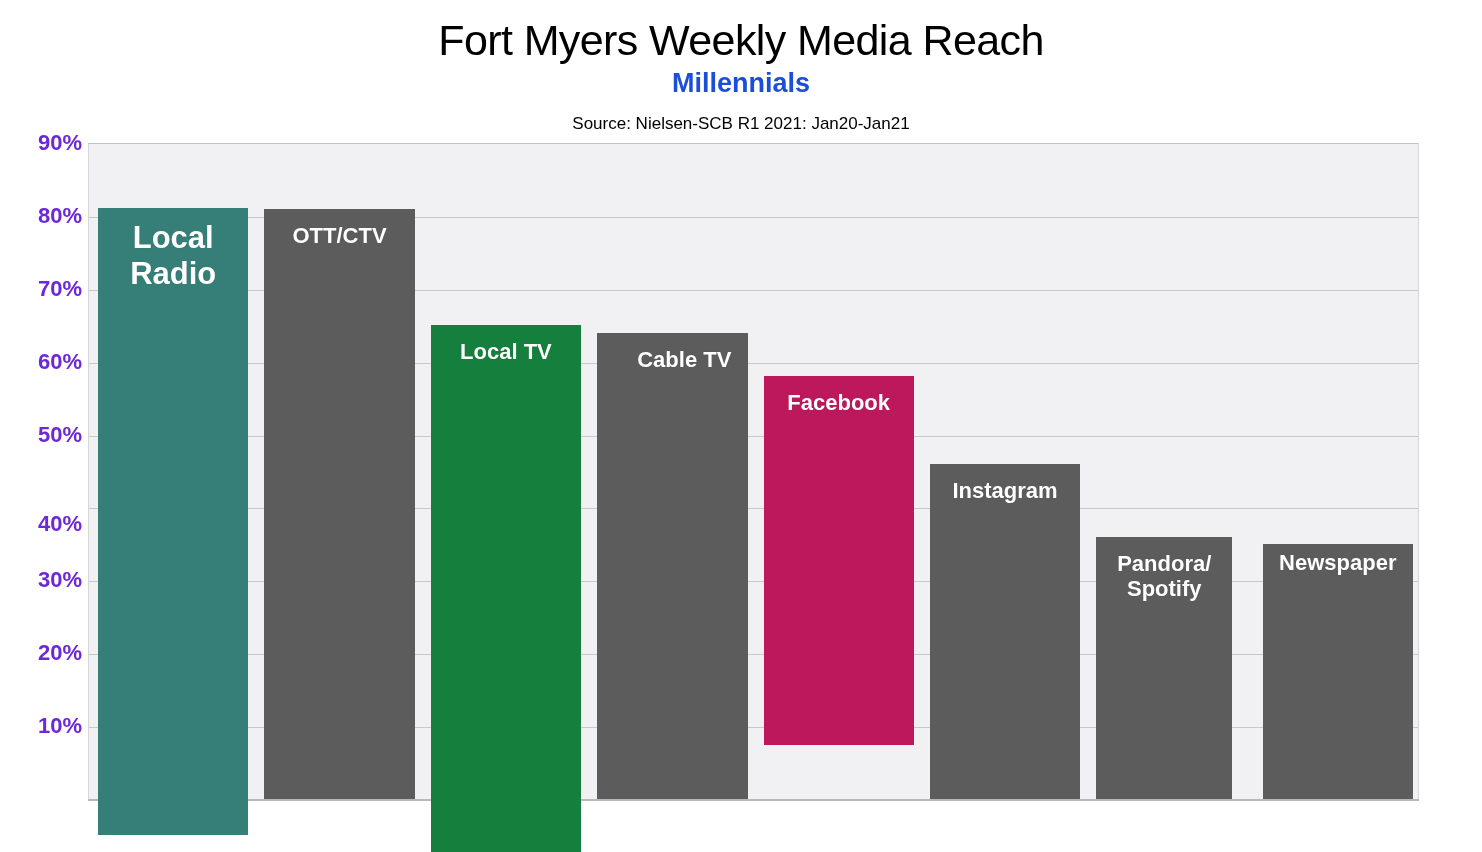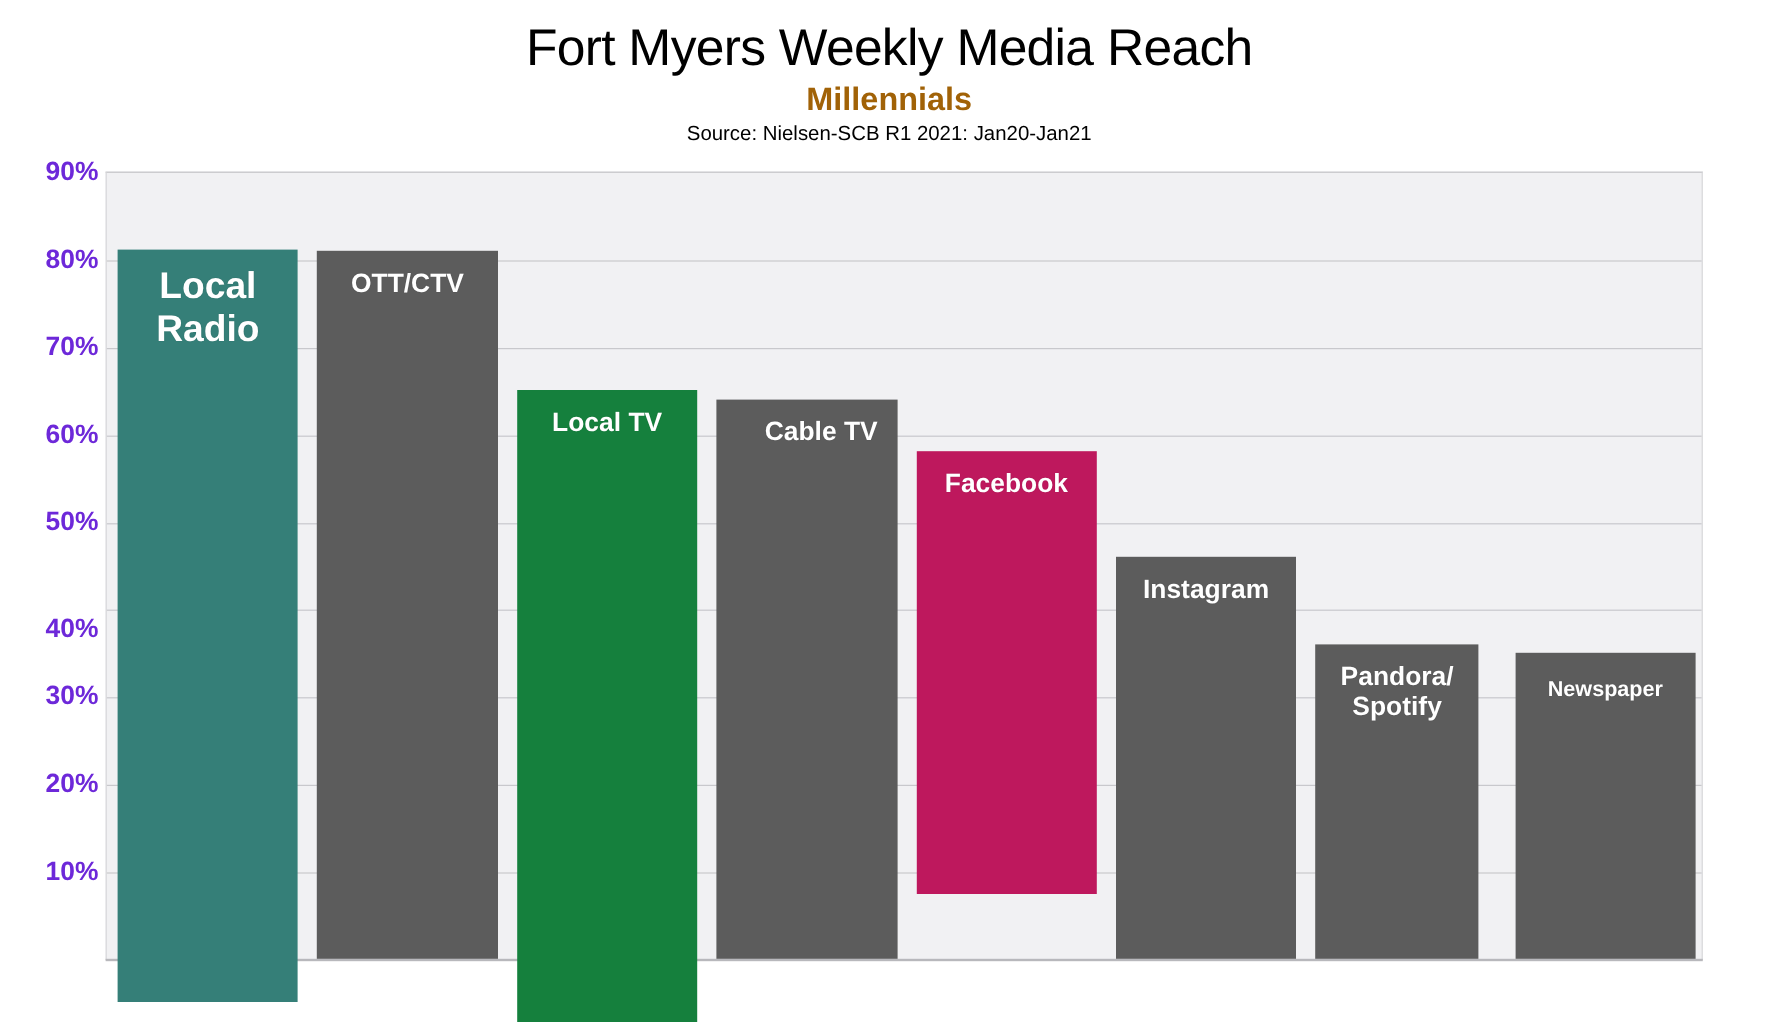--- a/index.html
+++ b/index.html
@@ -33,23 +33,23 @@
     font-size: 43px;
     font-weight: normal;
     color: #000000;
     letter-spacing: -0.6px;
     line-height: 1.05;
     margin: 0;
   }
   .chart-subtitle {
     font-size: 27px;
     font-weight: bold;
-    color: #a16207;
+    color: #1d4ed8;
     line-height: 1.1;
-    margin: 6px 0 4px 0;
+    margin: 6px 0 16px 0;
   }
   .chart-source {
     font-size: 17px;
     font-weight: normal;
     color: #000000;
     line-height: 1.1;
     margin: 4px 0 0 0;
   }
 
   
@@ -171,17 +171,17 @@
       <div class="bar" style="left: 763.5px; top: 376.244px; width: 150.375px; height: 369px; background: #be185d;">
         <div class="bar-label" style="font-size: 22px; top: 14px;"><span>Facebook</span></div>
       </div>
       <div class="bar" style="left: 929.875px; top: 463.711px; width: 150.375px; height: 335.289px; background: rgb(92, 92, 92);">
         <div class="bar-label" style="font-size: 22px; top: 14px;"><span>Instagram</span></div>
       </div>
       <div class="bar" style="left: 1096.25px; top: 536.6px; width: 136px; height: 262.4px; background: rgb(92, 92, 92);">
         <div class="bar-label" style="font-size: 22px; top: 14px;"><span>Pandora/</span><br><span>Spotify</span></div>
       </div>
       <div class="bar" style="left: 1262.62px; top: 543.889px; width: 150.375px; height: 255.111px; background: rgb(92, 92, 92);">
-        <div class="bar-label" style="font-size: 18px; top: 20px;"><span>Newspaper</span></div>
+        <div class="bar-label" style="font-size: 22px; top: 6px;"><span>Newspaper</span></div>
       </div>
     </div>
 
 </div>
 
 </body></html>

